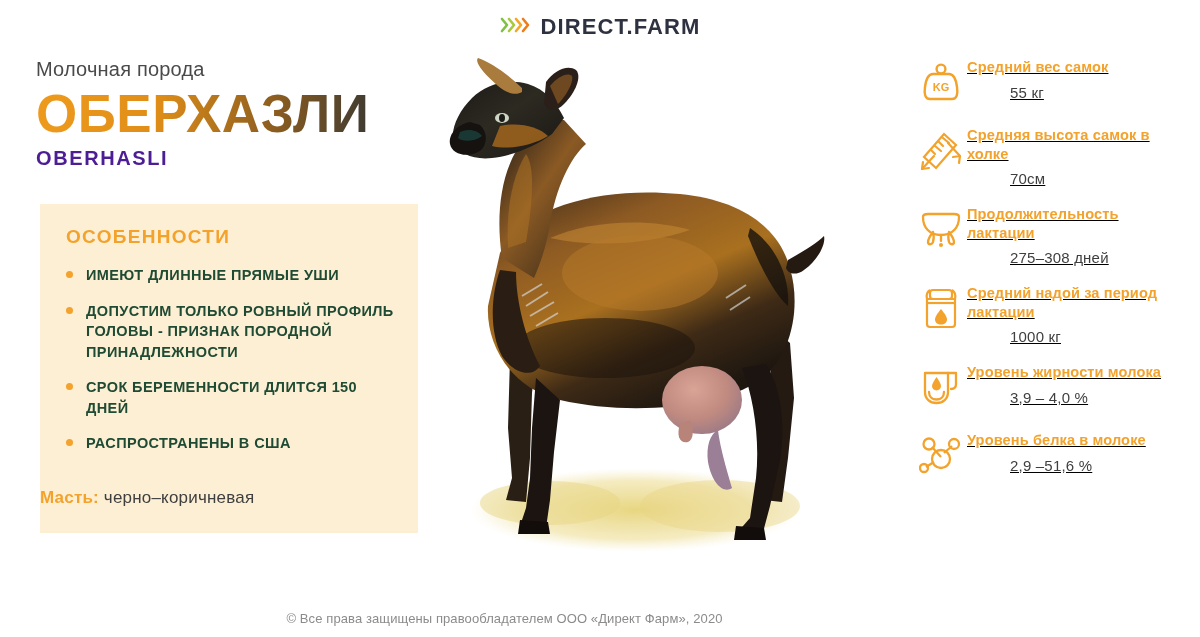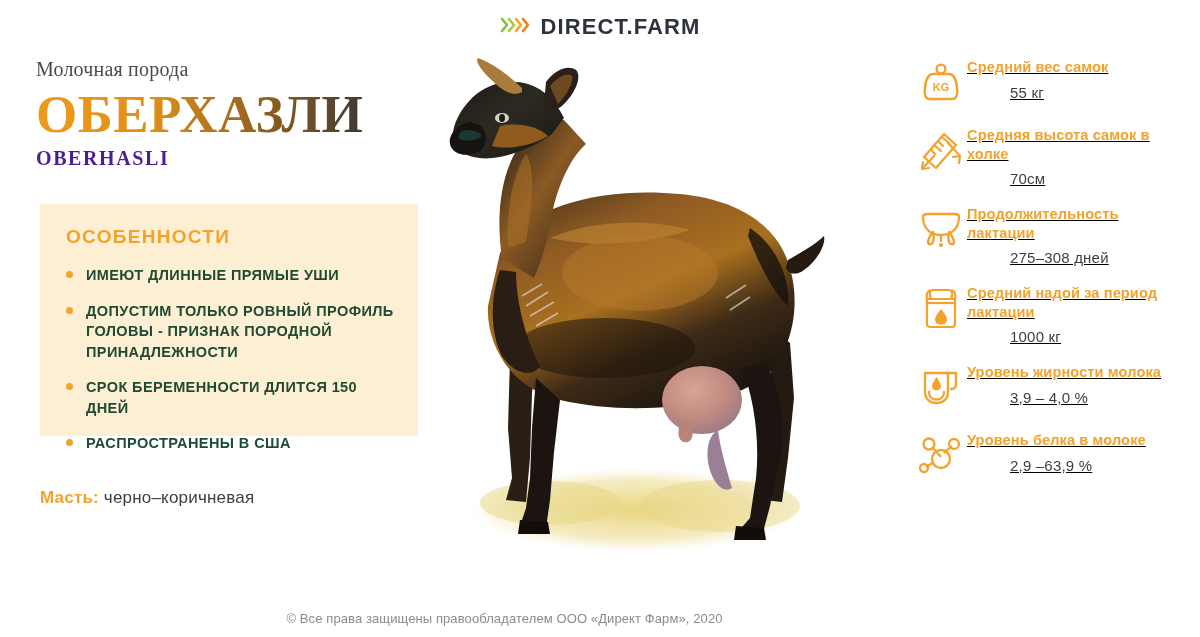--- a/index.html
+++ b/index.html
@@ -32,21 +32,20 @@
     color: #2e3140;
     font-family: "Liberation Sans", sans-serif;
   }
 
   
   .left-col {
     position: absolute;
     left: 36px;
     top: 58px;
     width: 400px;
-    font-family: Liberation Serif, serif;
   }
   .kicker {
     font-size: 20px;
     color: #4a4a4a;
     letter-spacing: 0.2px;
     margin-bottom: 6px;
   }
   .breed-title {
     font-size: 53px;
     font-weight: bold;
@@ -66,21 +65,21 @@
     letter-spacing: 1.6px;
     margin-top: 6px;
   }
 
   
   .features-box {
     position: absolute;
     left: 40px;
     top: 204px;
     width: 378px;
-    height: 232px;
+    height: 329px;
     background: #FDEFD4;
     padding: 22px 24px 0 26px;
   }
   .features-title {
     font-size: 19px;
     font-weight: bold;
     color: #F3A22B;
     letter-spacing: 1.3px;
     margin-bottom: 17px;
   }
@@ -439,19 +438,19 @@
           <line x1="7" y1="31" x2="15" y2="26"></line>
           <circle cx="22" cy="23" r="9"></circle>
           <circle cx="10" cy="8" r="5.5"></circle>
           <circle cx="35" cy="8" r="5"></circle>
           <circle cx="5" cy="32" r="4"></circle>
         </g>
       </svg>
     </span>
     <span class="stat-body">
       <span class="stat-label">Уровень белка в молоке</span>
-      <div class="stat-value">2,9 –63,9 %</div>
+      <div class="stat-value">2,9 –51,6 %</div>
     </span>
   </div>
 
 </div>
 
 <div class="footer">© Все права защищены правообладателем ООО «Директ Фарм», 2020</div>
 
 </body></html>

